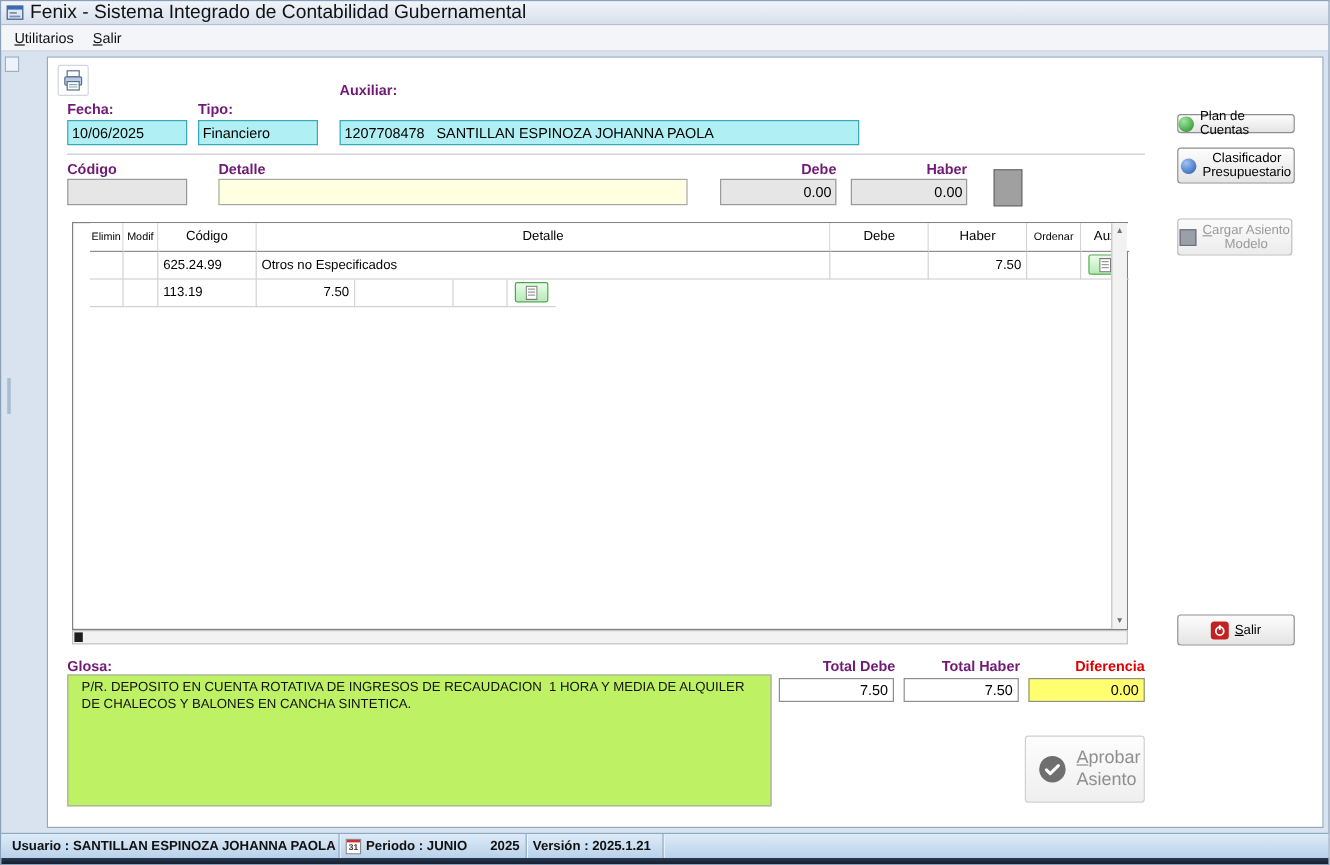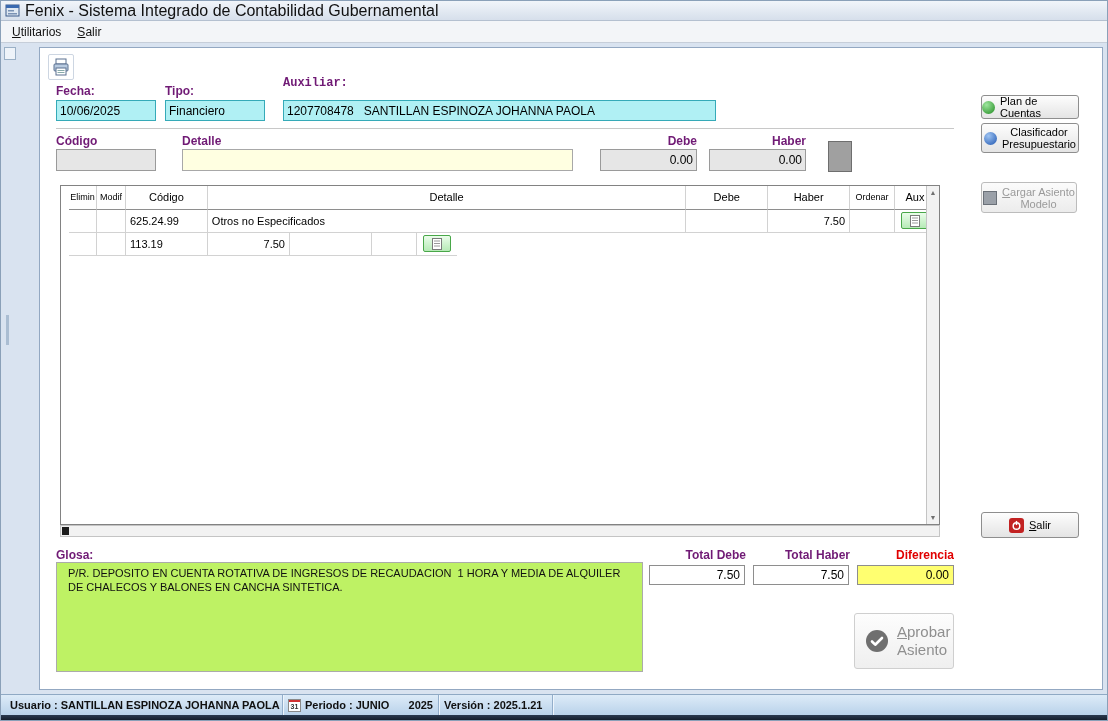--- a/index.html
+++ b/index.html
@@ -31,21 +31,21 @@
                 padding:0 3px; font-family:"Liberation Sans", sans-serif; }
   .yellow-input { background:#ffffe1; border:1px solid #a8a8a8; font-size:12px;
                   padding:0 3px; font-family:"Liberation Sans", sans-serif; }
   .num { text-align:right; }
   .sep { background:#c8c8c8; height:1px; }
   .toolbtn { background:transparent; border:1px solid #cdd6e2; border-radius:2px;
              display:flex; align-items:center; justify-content:center; cursor:pointer; }
   
   .grid-wrap { position:absolute; left:20px; top:137px; width:880px; height:340px;
                border:1px solid #828282; background:#fff; }
-  .grid-table { position:absolute; left:8px; top:0; width:866px; }
+  .grid-table { position:absolute; left:14px; top:0; width:866px; }
   .grow { display:flex; }
   .gcell { border-right:1px solid #d2d2d2; border-bottom:1px solid #d2d2d2;
            font-size:11px; height:23px; line-height:22px; overflow:hidden; white-space:nowrap; }
   .ghead .gcell { height:24px; line-height:23px; text-align:center;
                   border-bottom:1px solid #8e8e8e; background:#fff; color:#000; }
   .ghead .small { font-size:9px; }
   .c-elim{width:28px}.c-modif{width:29px}.c-cod{width:82px}.c-det{width:479px}
   .c-debe{width:82px}.c-haber{width:82px}.c-ord{width:45px}.c-aux{width:40px;border-right:none}
   .gcell.text { padding-left:4px; }
   .gcell.num { padding-right:4px; }
@@ -130,21 +130,21 @@
         <rect x="5" y="11" width="10" height="7" fill="#ffffff" stroke="#5a7090"></rect>
         <line x1="6.5" y1="13.5" x2="13.5" y2="13.5" stroke="#8aa"></line>
         <line x1="6.5" y1="15.5" x2="13.5" y2="15.5" stroke="#8aa"></line>
       </svg>
     </div>
 
     <div class="abs nlabel" style="left:16px; top:36px;">Fecha:</div>
     <input class="abs cyan-input" style="left: 16px; top: 52px; width: 100px; height: 21px;" value="10/06/2025">
     <div class="abs nlabel" style="left:125px; top:36px;">Tipo:</div>
     <input class="abs cyan-input" style="left: 125px; top: 52px; width: 100px; height: 21px;" value="Financiero">
-    <div class="abs nlabel" style="left:243px; top:28px;font-family:Liberation Mono, monospace;">Auxiliar:</div>
+    <div class="abs nlabel" style="left:243px; top:20px;">Auxiliar:</div>
     <input class="abs cyan-input" style="left: 243px; top: 52px; width: 433px; height: 21px;" value="1207708478   SANTILLAN ESPINOZA JOHANNA PAOLA">
 
     <div class="abs sep" style="left:16px; top:80px; width:898px;"></div>
 
     <div class="abs nlabel" style="left:16px; top:86px;">Código</div>
     <div class="abs nlabel" style="left:142px; top:86px;">Detalle</div>
     <div class="abs nlabel num" style="left:560px; top:86px; width:97px;">Debe</div>
     <div class="abs nlabel num" style="left:669px; top:86px; width:97px;">Haber</div>
 
     <input class="abs gray-input" style="left: 16px; top: 101px; width: 100px; height: 22px;" value="">
@@ -217,21 +217,21 @@
     <div class="abs nlabel" style="left:16px; top:500px;">Glosa:</div>
     <div class="abs glosa-box" style="left:16px; top:514px; width:587px; height:110px;">P/R. DEPOSITO EN CUENTA ROTATIVA DE INGRESOS DE RECAUDACION  1 HORA Y MEDIA DE ALQUILER DE CHALECOS Y BALONES EN CANCHA SINTETICA.</div>
 
     <div class="abs nlabel num" style="left:609px; top:500px; width:97px;">Total Debe</div>
     <div class="abs nlabel num" style="left:713px; top:500px; width:97px;">Total Haber</div>
     <div class="abs red-label num" style="left:817px; top:500px; width:97px; text-align:right;">Diferencia</div>
     <div class="abs total-field" style="left:609px; top:517px; width:96px; height:20px;">7.50</div>
     <div class="abs total-field" style="left:713px; top:517px; width:96px; height:20px;">7.50</div>
     <div class="abs total-field dif-field" style="left:817px; top:517px; width:97px; height:20px;">0.00</div>
 
-    <div class="abs btn" style="left:941px; top:47px; width:98px; height:24px;">
+    <div class="abs btn" style="left:941px; top:47px; width:98px; height:16px;">
       <span class="sphere green"></span>
       <span>Plan de Cuentas</span>
     </div>
     <div class="abs btn" style="left:941px; top:75px; width:98px; height:30px;">
       <span class="sphere blue"></span>
       <span class="lines"><span>Clasificador</span><br><span>Presupuestario</span></span>
     </div>
     <div class="abs btn disabled" style="left:941px; top:134px; width:96px; height:31px;">
       <span class="gray-sq"></span>
       <span class="lines"><u class="accel">C</u><span>argar Asiento</span><br><span>Modelo</span></span>

